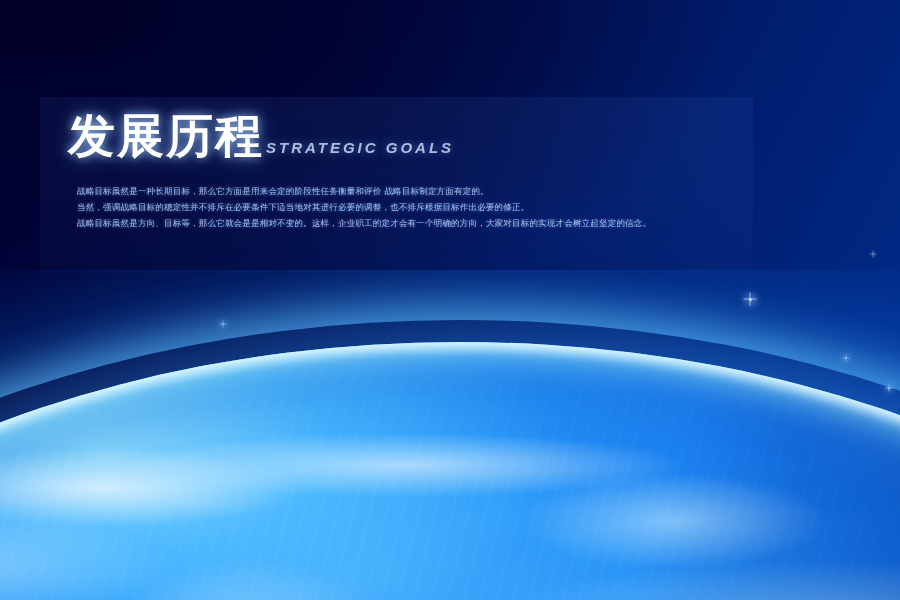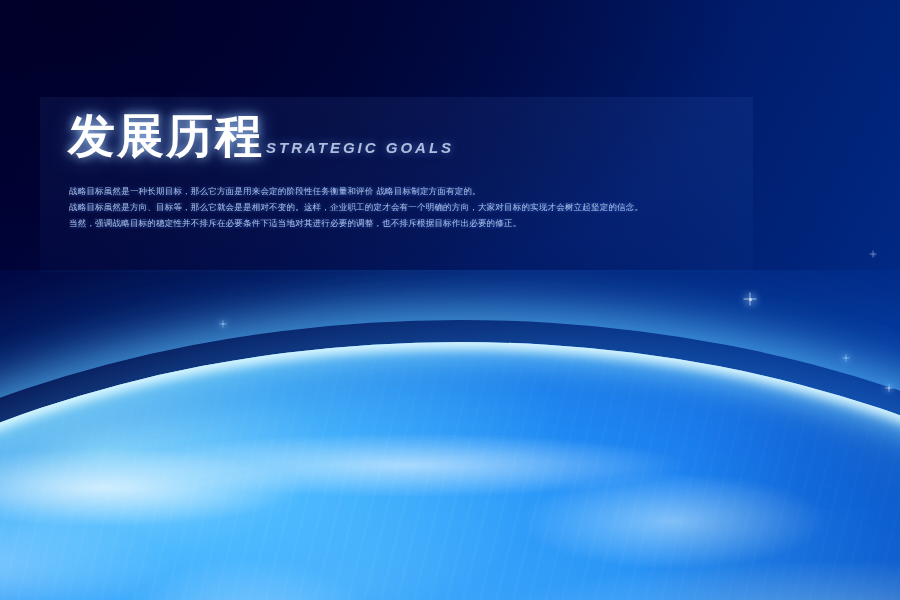--- a/index.html
+++ b/index.html
@@ -218,21 +218,21 @@
   }
 
   
   .body-copy {
     position: absolute;
     left: 69px;
     top: 186px;
     width: 700px;
   }
   .body-copy p {
-    margin: 0 0 5px 0;
+    margin: 0 0 5px 8px;
     font-family: "DejaVu Sans", "Liberation Sans", sans-serif;
     font-size: 8.5px;
     line-height: 11px;
     letter-spacing: 0.2px;
     color: rgba(206,222,250,0.82);
     text-shadow: 0 0 4px rgba(90,150,245,0.60), 0 0 9px rgba(60,120,230,0.35);
     white-space: nowrap;
     overflow: hidden;
   }
   .body-copy p:last-child { margin-bottom: 0; }
@@ -270,17 +270,17 @@
 
   <div class="panel"></div>
 
   <div class="headline">
     <span class="title-cn">发展历程</span>
     <span class="title-en">STRATEGIC GOALS</span>
   </div>
 
   <div class="body-copy">
     <p>战略目标虽然是一种长期目标，那么它方面是用来会定的阶段性任务衡量和评价 战略目标制定方面有定的。</p>
+    <p>当然，强调战略目标的稳定性并不排斥在必要条件下适当地对其进行必要的调整，也不排斥根据目标作出必要的修正。</p>
     <p>战略目标虽然是方向、目标等，那么它就会是是相对不变的。这样，企业职工的定才会有一个明确的方向，大家对目标的实现才会树立起坚定的信念。</p>
-    <p>当然，强调战略目标的稳定性并不排斥在必要条件下适当地对其进行必要的调整，也不排斥根据目标作出必要的修正。</p>
   </div>
 
 </div>
 
 </body></html>

